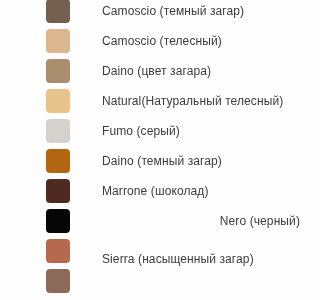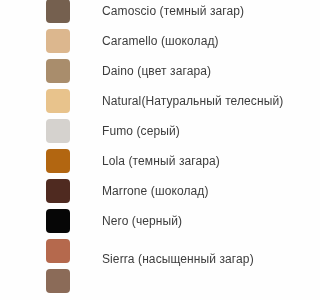--- a/index.html
+++ b/index.html
@@ -59,51 +59,51 @@
 <div class="legend">
   <ul class="swatch-list">
 
     <li class="swatch-row">
       <span class="swatch-chip" style="background: rgb(117, 96, 79);"></span>
       <span class="swatch-label" style="color: rgb(60, 60, 60);">Camoscio (темный загар)</span>
     </li>
 
     <li class="swatch-row">
       <span class="swatch-chip" style="background: rgb(220, 183, 142);"></span>
-      <span class="swatch-label" style="color: rgb(60, 60, 60);">Caramello (шоколад)</span>
+      <span class="swatch-label" style="color: rgb(60, 60, 60);">Camoscio (телесный)</span>
     </li>
 
     <li class="swatch-row">
       <span class="swatch-chip" style="background: rgb(169, 141, 108);"></span>
       <span class="swatch-label" style="color: rgb(60, 60, 60);">Daino (цвет загара)</span>
     </li>
 
     <li class="swatch-row">
       <span class="swatch-chip" style="background: rgb(232, 195, 140);"></span>
       <span class="swatch-label" style="color: rgb(60, 60, 60);">Natural(Натуральный телесный)</span>
     </li>
 
     <li class="swatch-row">
       <span class="swatch-chip" style="background: rgb(213, 210, 206);"></span>
       <span class="swatch-label" style="color: rgb(60, 60, 60);">Fumo (серый)</span>
     </li>
 
     <li class="swatch-row">
       <span class="swatch-chip" style="background: rgb(178, 102, 17);"></span>
-      <span class="swatch-label" style="color: rgb(60, 60, 60);">Lola (темный загара)</span>
+      <span class="swatch-label" style="color: rgb(60, 60, 60);">Daino (темный загар)</span>
     </li>
 
     <li class="swatch-row">
       <span class="swatch-chip" style="background: rgb(79, 42, 32);"></span>
       <span class="swatch-label" style="color: rgb(60, 60, 60);">Marrone (шоколад)</span>
     </li>
 
     <li class="swatch-row">
       <span class="swatch-chip" style="background: rgb(6, 6, 6);"></span>
-      <span class="swatch-label" style="color: rgb(60, 60, 60);">Nero (черный)</span>
+      <span class="swatch-label" style="color: rgb(60, 60, 60); text-align: right;">Nero (черный)</span>
     </li>
 
     <li class="swatch-row">
       <span class="swatch-chip" style="background: rgb(181, 105, 77);"></span>
       <span class="swatch-label" style="color: rgb(60, 60, 60); margin-top: 16px;">Sierra (насыщенный загар)</span>
     </li>
 
     <li class="swatch-row">
       <span class="swatch-chip" style="background: rgb(139, 107, 88);"></span>
     </li>

